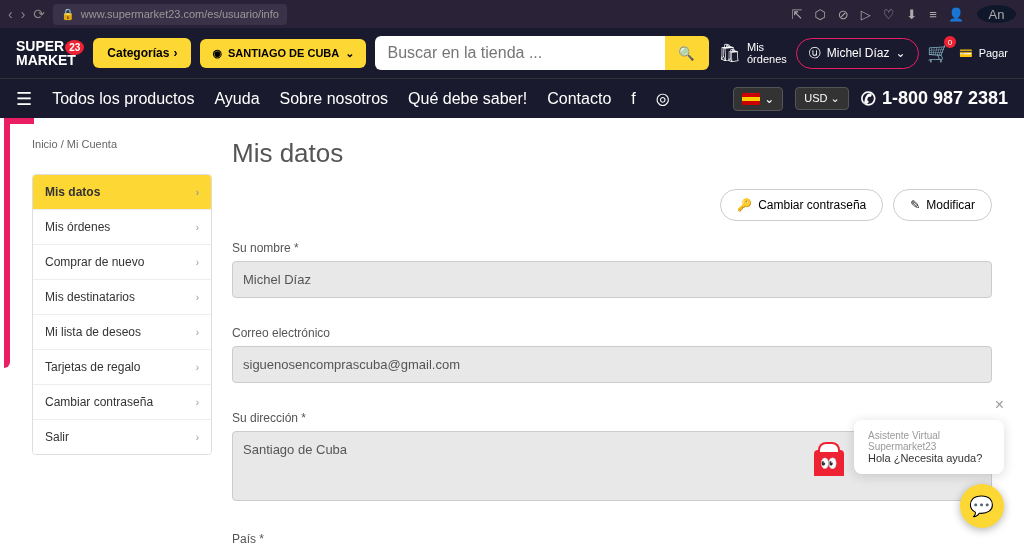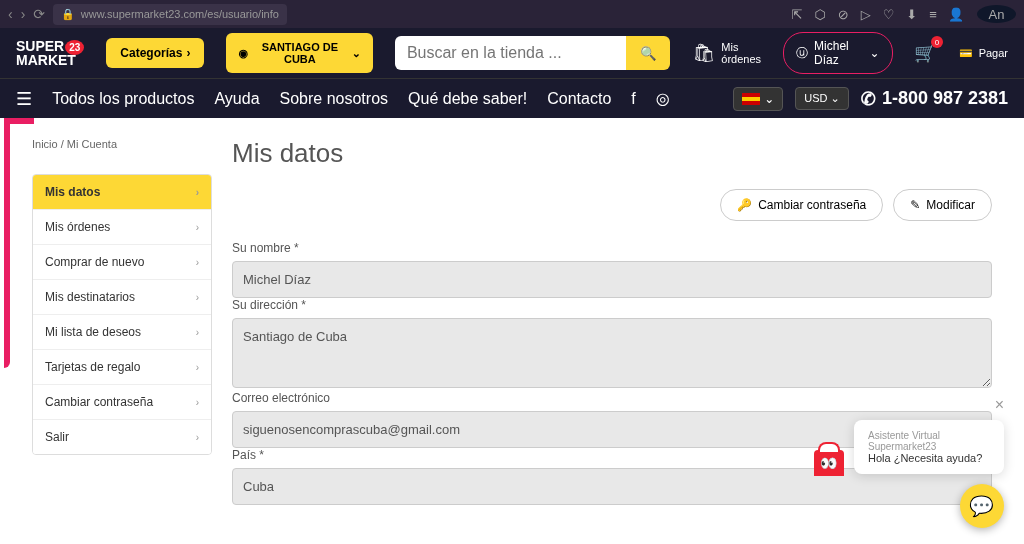--- a/index.html
+++ b/index.html
@@ -4,21 +4,21 @@
 <style>
 *{margin:0;padding:0;box-sizing:border-box;font-family:Arial,sans-serif}
 body{background:#fff;font-size:12px;color:#333}
 .browser-bar{background:#2a2338;height:28px;display:flex;align-items:center;padding:0 8px;gap:8px}
 .browser-bar .nav-btn{color:#888;cursor:pointer;font-size:14px}
 .url-bar{background:#3a3248;padding:4px 8px;border-radius:4px;color:#999;font-size:11px;flex:0 0 auto;display:flex;align-items:center;gap:6px}
 .browser-icons{margin-left:auto;display:flex;gap:12px;align-items:center}
 .browser-icons span{color:#aaa;font-size:13px;cursor:pointer}
 .avatar-circle{width:39px;height:18px;border-radius:50%;background:#0f172a;color:#fff;font-size:9px;display:flex;align-items:center;justify-content:center}
 
-.top-header{background:#1a1a2e;height:50px;display:flex;align-items:center;padding:0 16px;gap:22px}
+.top-header{background:#1a1a2e;height:50px;display:flex;align-items:center;padding:0 16px;gap:9px}
 .logo{color:#fff;font-weight:bold;font-size:14px;line-height:1}
 .logo-badge{background:#e23;color:#fff;border-radius:50%;padding:2px 4px;font-size:10px;margin-left:1px}
 .cat-btn{background:#fdd835;border:none;padding:8px 14px;border-radius:6px;font-size:12px;font-weight:bold;cursor:pointer;display:flex;align-items:center;gap:4px}
 .loc-btn{background:#fdd835;border:none;padding:8px 12px;border-radius:6px;font-size:11px;font-weight:bold;cursor:pointer;display:flex;align-items:center;gap:6px}
 .search-wrap{flex:1;display:flex}
 .search-input{flex:1;padding:8px 12px;border:none;border-radius:6px 0 0 6px;font-size:16px;background:#fff}
 .search-btn{background:#fdd835;border:none;padding:8px 14px;border-radius:0 6px 6px 0;cursor:pointer}
 .header-link{color:#fff;font-size:11px;display:flex;align-items:center;gap:6px;cursor:pointer}
 .user-pill{border:1.5px solid #e91e63;border-radius:20px;padding:6px 12px;color:#fff;font-size:12px;display:flex;align-items:center;gap:6px;cursor:pointer}
 .cart-wrap{position:relative;color:#fff;font-size:18px}
@@ -42,21 +42,21 @@
 .side-menu{border:1px solid #ddd;border-radius:4px;overflow:hidden}
 .side-item{padding:10px 12px;font-size:12px;border-bottom:1px solid #eee;display:flex;justify-content:space-between;align-items:center;cursor:pointer;background:#fff}
 .side-item:last-child{border-bottom:none}
 .side-item.active{background:#fdd835;font-weight:bold}
 .side-item .chev{color:#999;font-size:10px}
 
 .main{flex:1}
 .page-title{font-size:26px;color:#555;margin-bottom:20px;font-weight:normal}
 .actions{display:flex;justify-content:flex-end;gap:10px;margin-bottom:20px}
 .action-btn{border:1px solid #ccc;background:#fff;padding:8px 16px;border-radius:20px;font-size:12px;cursor:pointer;display:flex;align-items:center;gap:6px}
-.form-group{margin-bottom:0}
+.form-group{margin-bottom:28px}
 .form-label{font-size:12px;color:#555;margin-bottom:6px;display:block}
 .form-input{width:100%;padding:10px;border:1px solid #ccc;border-radius:4px;background:#e8e8e8;font-size:13px;color:#555}
 textarea.form-input{height:70px;resize:vertical}
 
 .chat-popup{position:fixed;bottom:70px;right:20px;background:#fff;border-radius:8px;box-shadow:0 2px 12px rgba(0,0,0,0.15);padding:10px 14px;font-size:11px;width:150px}
 .chat-popup .close{position:absolute;top:-24px;right:0;color:#999;font-size:16px;cursor:pointer}
 .chat-popup .title{color:#999;font-size:10px;margin-bottom:0}
 .chat-icon{position:fixed;bottom:68px;right:180px;width:30px;height:26px;background:#e23;border-radius:4px 4px 0 0;display:flex;align-items:center;justify-content:center;color:#fff;font-size:14px}
 .chat-icon::before{content:'';position:absolute;top:-8px;left:4px;right:4px;height:8px;background:#fff;border:2px solid #e23;border-bottom:none;border-radius:8px 8px 0 0}
 .chat-fab{position:fixed;bottom:16px;right:20px;width:44px;height:44px;border-radius:50%;background:#fdd835;display:flex;align-items:center;justify-content:center;box-shadow:0 2px 8px rgba(0,0,0,0.3);cursor:pointer;font-size:20px}
@@ -204,26 +204,26 @@
       <button class="action-btn">
         <span>✎</span>
         <span>Modificar</span>
       </button>
     </div>
     <div class="form-group">
       <label class="form-label">Su nombre *</label>
       <input class="form-input" readonly="" value="Michel Díaz" style="">
     </div>
     <div class="form-group">
+      <label class="form-label">Correo electrónico</label>
+      <input class="form-input" readonly="" value="siguenosencomprascuba@gmail.com" style="">
+    </div>
+    <div class="form-group">
       <label class="form-label">Su dirección *</label>
       <textarea class="form-input" readonly="" style="">Santiago de Cuba</textarea>
-    </div>
-    <div class="form-group">
-      <label class="form-label">Correo electrónico</label>
-      <input class="form-input" readonly="" value="siguenosencomprascuba@gmail.com" style="">
     </div>
     <div class="form-group">
       <label class="form-label">País *</label>
       <input class="form-input" readonly="" value="Cuba" style="">
     </div>
 
   </div>
 </div>
 
 <div class="chat-icon">👀</div>

